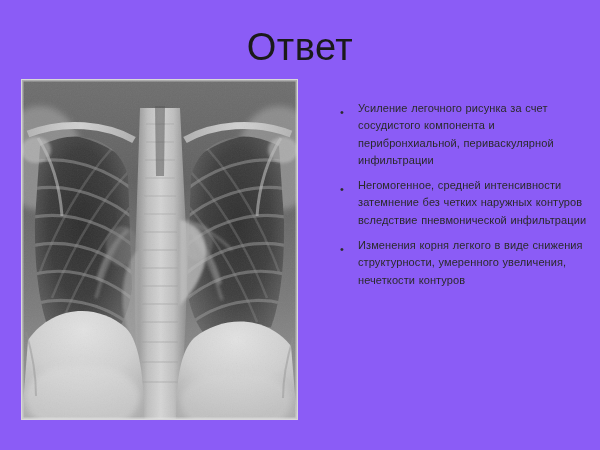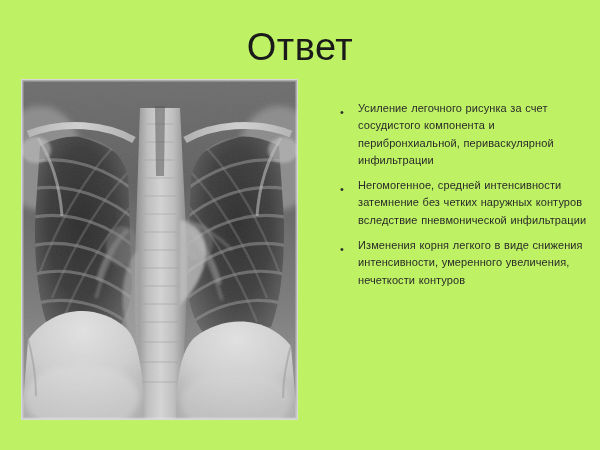--- a/index.html
+++ b/index.html
@@ -4,21 +4,21 @@
 <style>
   html, body {
     margin: 0;
     padding: 0;
     background: #ffffff;
   }
   #slide {
     position: relative;
     width: 600px;
     height: 450px;
-    background: #bef264;
+    background: #8b5cf6;
     overflow: hidden;
     font-family: "Liberation Sans", sans-serif;
   }
 
   
   #slide-title {
     position: absolute;
     left: 0;
     top: 28px;
     width: 600px;
@@ -265,17 +265,17 @@
       <span class="bullet-text">Усиление легочного рисунка за счет сосудистого компонента и перибронхиальной, периваскулярной инфильтрации</span>
     </div>
 
     <div class="bullet-item">
       <span class="bullet-marker">•</span>
       <span class="bullet-text">Негомогенное, средней интенсивности затемнение без четких наружных контуров вследствие пневмонической инфильтрации</span>
     </div>
 
     <div class="bullet-item">
       <span class="bullet-marker">•</span>
-      <span class="bullet-text">Изменения корня легкого в виде снижения интенсивности, умеренного увеличения, нечеткости контуров</span>
+      <span class="bullet-text">Изменения корня легкого в виде снижения структурности, умеренного увеличения, нечеткости контуров</span>
     </div>
 
   </div>
 </div>
 
 </body></html>

